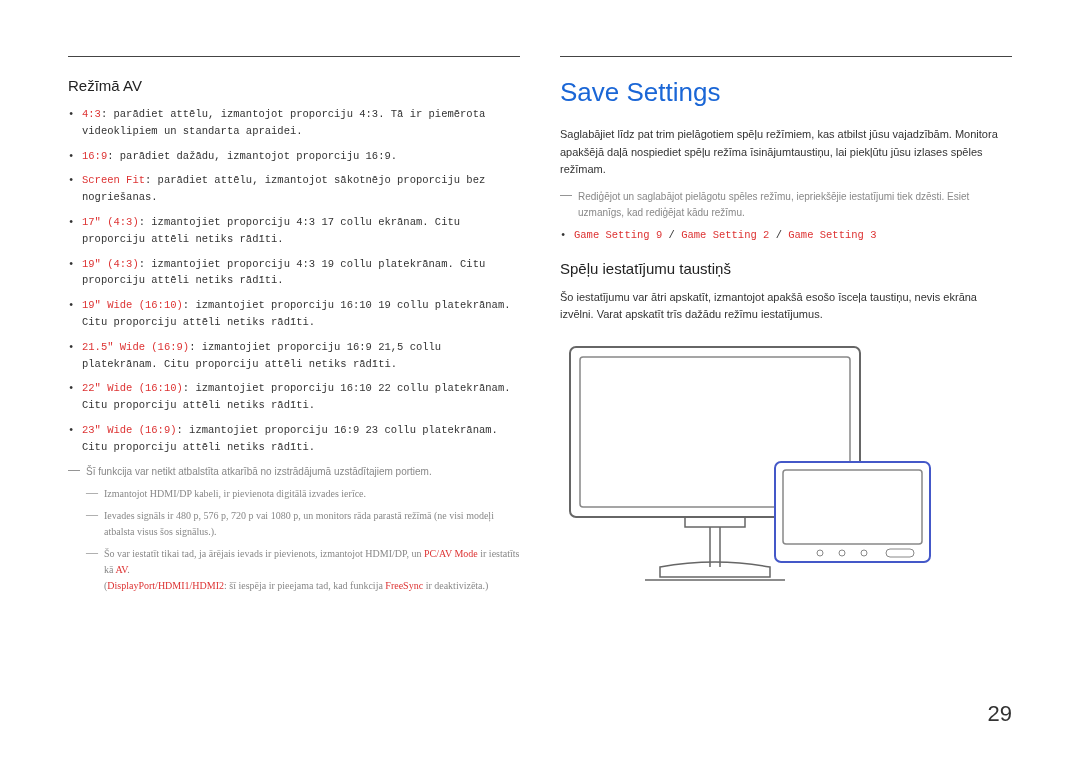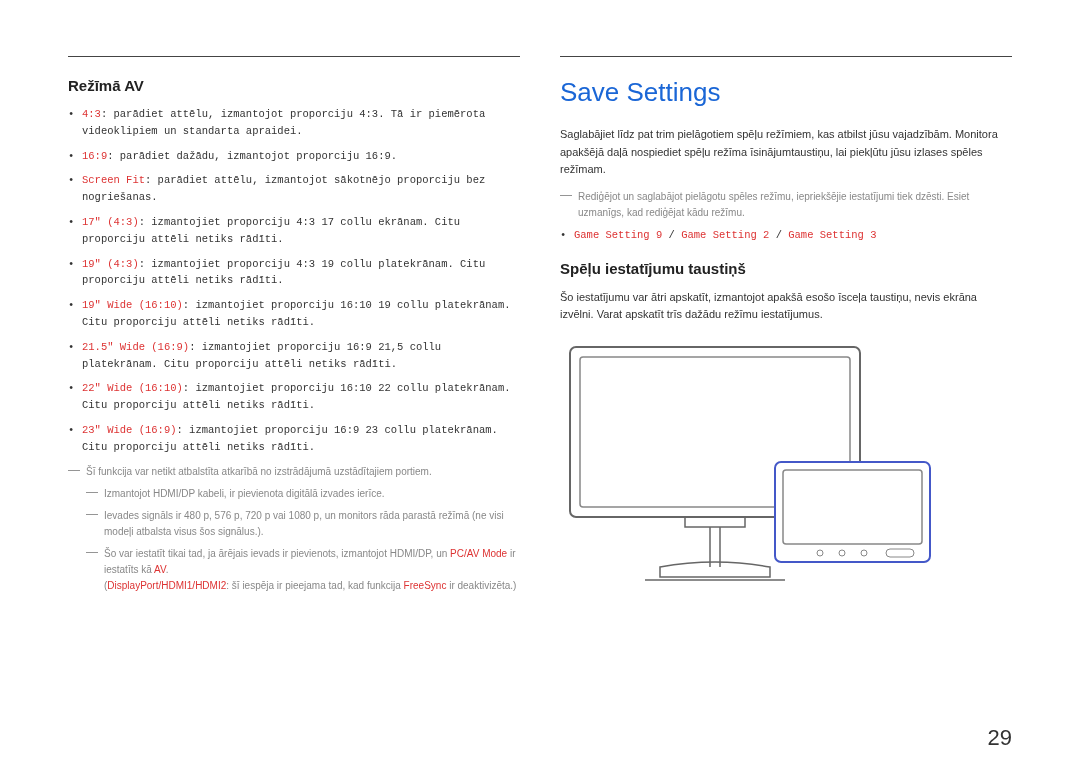--- a/index.html
+++ b/index.html
@@ -16,21 +16,21 @@
     display: flex;
     gap: 40px;
   }
   .col {
     flex: 1;
     border-top: 1px solid #444;
     padding-top: 20px;
   }
   h2.section-sub {
     font-size: 15px;
-    font-weight: 700;
+    font-weight: 400;
     color: #222;
     margin-bottom: 12px;
   }
   h1.section-title {
     font-size: 26px;
     font-weight: 400;
     color: #1a66d6;
     margin-bottom: 18px;
   }
   ul.bullets {
@@ -66,30 +66,31 @@
   .note-line::before {
     content: "—";
     position: absolute;
     left: 0;
     top: -3px;
     color: #888;
     font-size: 12px;
   }
   .note-sub {
     margin-left: 18px;
+    font-family: Liberation Serif, serif;
   }
   .para {
     font-size: 11px;
     line-height: 1.6;
     color: #333;
     margin-bottom: 10px;
   }
   .page-num {
     position: absolute;
-    bottom: 12px;
+    bottom: 36px;
     right: 68px;
     font-size: 22px;
     color: #333;
   }
   
   .monitor-illus {
     margin-top: 18px;
     width: 380px;
     height: 250px;
     position: relative;

